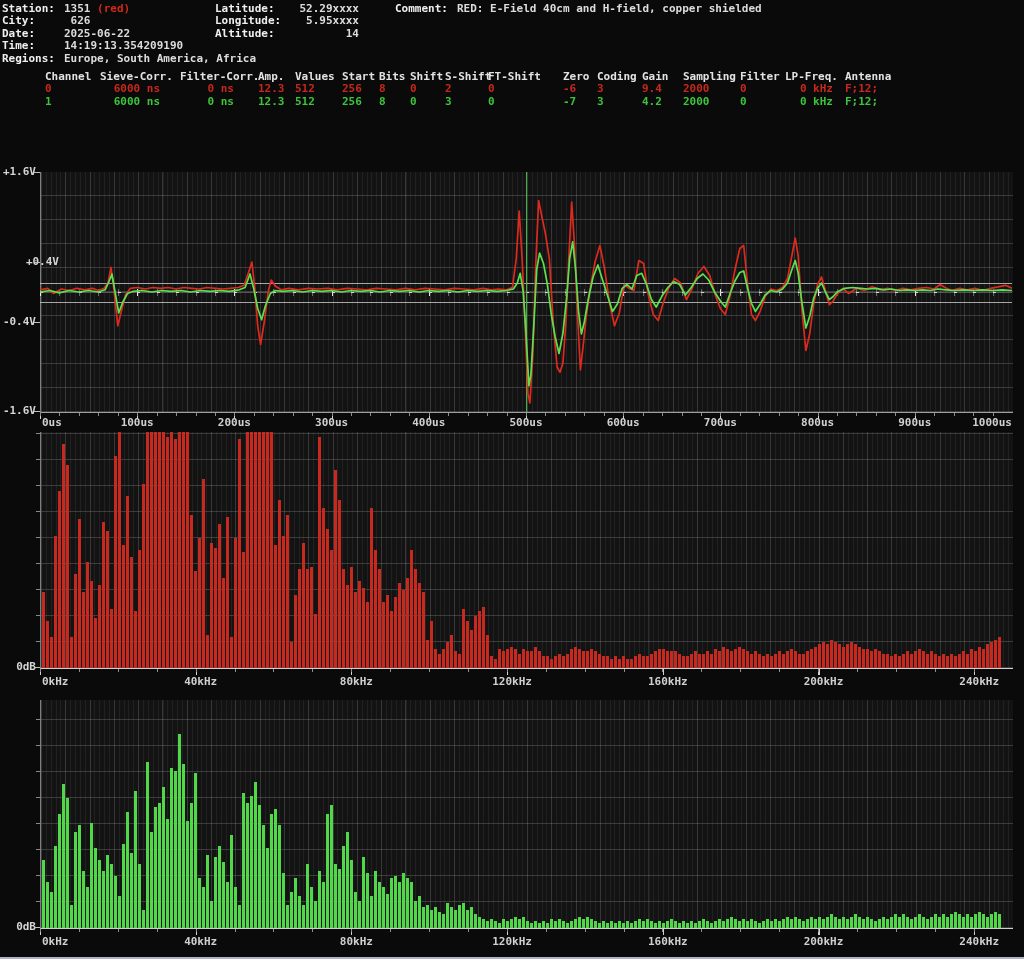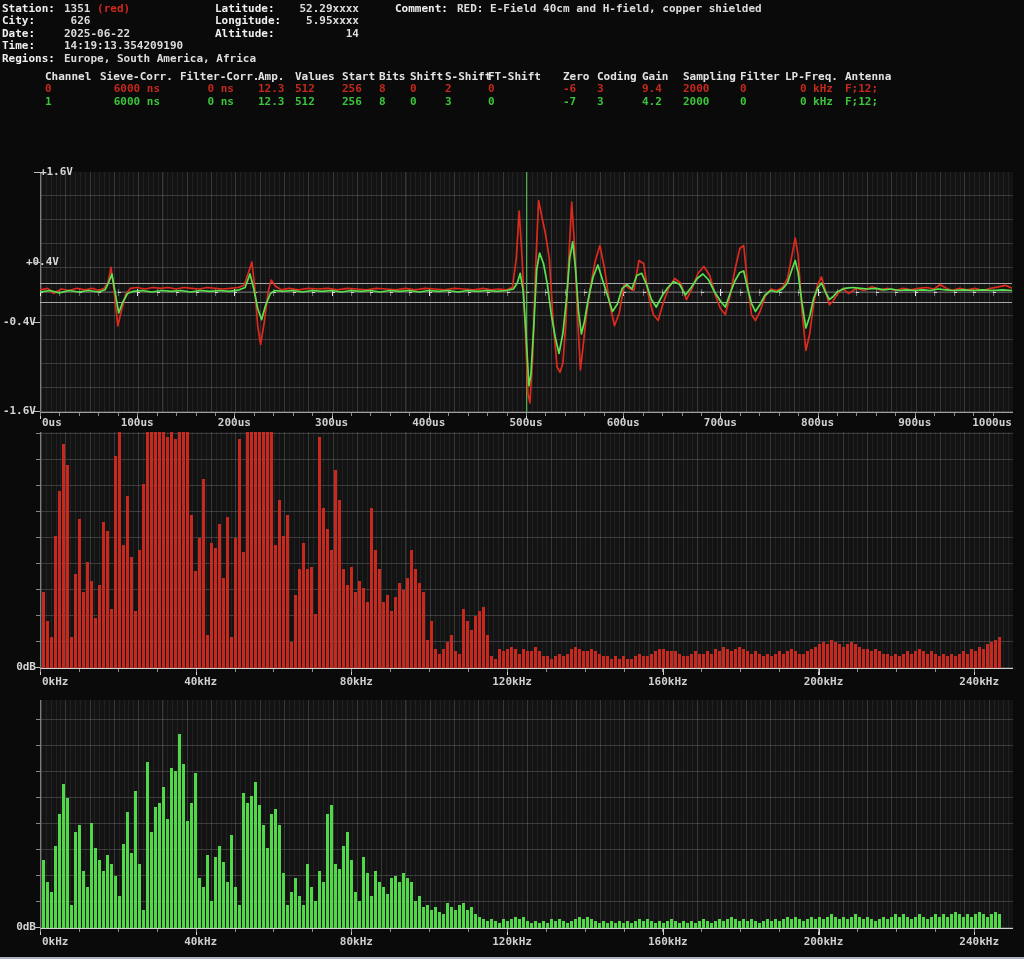--- a/index.html
+++ b/index.html
@@ -136,21 +136,21 @@
 <div class="thresh thresh-hi"></div>
 <div class="thresh thresh-lo"></div>
 <div class="zcomb"></div>
 <div class="zline"></div>
 <div class="trigger"></div>
 <svg class="waves" viewBox="0 0 972 240" preserveAspectRatio="none">
     <polyline points="0.0,117.8 7.8,116.3 13.6,121.5 21.4,117.0 29.2,118.5 36.9,116.3 44.7,117.8 52.5,116.3 58.3,118.5 64.2,116.3 68.0,111.0 71.0,95.3 73.9,117.0 77.8,153.8 81.6,138.0 85.5,123.0 90.4,116.3 97.2,115.5 105.0,117.0 112.8,115.5 120.5,116.3 128.3,115.5 136.1,117.0 143.9,115.5 151.6,116.3 159.4,117.0 167.2,115.5 175.0,116.3 182.7,117.0 190.5,116.3 198.3,115.5 204.1,113.3 209.0,99.0 211.9,90.0 214.8,116.3 217.7,153.8 220.6,172.5 224.5,148.5 228.4,118.5 231.3,108.0 235.2,114.0 241.1,117.8 248.8,116.3 258.6,117.8 268.3,116.3 278.0,117.0 287.7,116.3 297.4,117.8 307.2,116.3 316.9,117.0 326.6,117.8 336.3,116.3 346.0,117.0 355.8,117.8 365.5,116.3 375.2,117.8 384.9,116.3 394.6,117.0 404.4,117.8 414.1,116.3 423.8,117.0 433.5,117.8 443.2,116.3 451.0,117.8 458.8,117.0 466.6,117.8 472.4,115.5 476.3,86.3 479.2,39.0 482.1,86.3 485.0,150.0 487.9,221.3 489.9,231.0 492.8,183.8 495.7,93.8 498.6,28.5 501.6,43.5 505.4,61.5 509.3,86.3 513.2,150.0 517.1,195.0 520.0,200.3 522.9,191.3 525.9,150.0 528.8,86.3 531.7,30.0 534.6,75.0 537.5,142.5 540.4,198.0 543.3,172.5 546.3,144.0 550.2,116.3 555.0,90.0 559.9,73.5 564.7,97.5 569.6,131.3 574.5,153.8 579.3,141.0 584.2,112.5 589.0,116.3 593.9,118.5 598.8,88.5 603.6,91.5 608.5,123.8 613.3,142.5 618.2,148.5 623.1,131.3 628.9,115.5 634.7,106.5 640.5,111.0 646.4,127.5 652.2,116.3 658.0,101.3 663.9,94.5 669.7,103.5 675.5,123.8 680.4,136.5 685.3,142.5 690.1,123.8 695.0,97.5 699.8,76.5 703.7,73.5 707.6,112.5 711.5,142.5 715.4,148.5 720.3,138.8 725.1,124.5 730.9,117.0 736.8,118.5 742.6,115.5 747.5,106.5 751.4,86.3 755.2,66.0 758.2,84.0 762.0,138.8 765.9,178.5 769.8,161.3 773.7,131.3 777.6,112.5 781.5,105.0 785.4,118.5 789.3,132.8 793.2,129.0 797.0,122.3 802.9,116.3 808.7,121.5 816.5,116.3 824.3,118.5 832.0,114.8 839.8,117.8 847.6,116.3 855.4,118.5 863.1,116.3 870.9,117.8 878.7,116.3 886.5,115.5 894.2,117.0 900.1,112.5 904.9,115.5 911.7,118.5 919.5,116.3 927.3,117.8 935.1,116.3 942.8,118.5 950.6,116.3 958.4,114.8 965.2,113.3 972.0,116.3" fill="none" stroke="#dd2a1e" stroke-width="1.7" stroke-linejoin="round"></polyline>
     <polyline points="0.0,120.0 9.7,118.5 19.4,120.8 29.2,118.5 38.9,120.0 48.6,118.5 58.3,120.0 65.1,117.8 69.0,109.5 71.9,102.0 74.8,118.5 78.7,141.0 82.6,130.5 87.5,121.5 93.3,119.3 102.1,118.5 111.8,120.0 121.5,118.5 131.2,119.3 140.9,118.5 150.7,120.0 160.4,118.5 170.1,119.3 179.8,118.5 189.5,119.3 199.3,117.8 205.1,115.5 210.0,102.0 213.8,117.0 217.7,136.5 221.6,147.8 225.5,133.5 230.4,121.5 235.2,118.5 243.0,119.3 252.7,118.5 262.4,120.0 272.2,118.5 281.9,119.3 291.6,118.5 301.3,120.0 311.0,118.5 320.8,119.3 330.5,118.5 340.2,120.0 349.9,118.5 359.6,119.3 369.4,118.5 379.1,120.0 388.8,118.5 398.5,119.3 408.2,118.5 418.0,120.0 427.7,118.5 437.4,119.3 447.1,118.5 456.8,119.3 466.6,118.5 473.4,117.0 477.3,111.0 480.2,101.3 483.1,118.5 486.0,161.3 488.9,213.8 490.9,202.5 493.8,153.8 496.7,97.5 499.6,81.0 503.5,91.5 507.4,112.5 511.3,142.5 515.2,165.0 519.0,181.5 522.9,161.3 526.8,123.8 529.7,86.3 532.7,69.8 535.6,97.5 538.5,138.8 541.4,162.0 544.3,150.0 548.2,127.5 553.1,105.0 557.9,93.0 562.8,108.8 567.6,123.8 572.5,139.5 577.4,132.0 582.2,116.3 587.1,112.5 591.9,117.0 596.8,103.5 601.7,101.3 606.5,112.5 611.4,127.5 616.2,135.0 622.1,123.8 627.9,115.5 633.7,109.5 639.6,112.5 645.4,123.0 651.2,115.5 657.1,106.5 662.9,102.0 668.7,108.0 674.6,120.0 680.4,129.0 685.3,135.0 690.1,121.5 695.0,108.8 699.8,100.5 703.7,99.0 707.6,116.3 711.5,131.3 715.4,139.5 720.3,132.0 725.1,123.0 730.9,118.5 736.8,120.0 742.6,117.0 747.5,111.0 751.4,99.0 755.2,88.5 758.2,101.3 762.0,131.3 765.9,156.0 769.8,144.0 773.7,126.0 777.6,116.3 781.5,111.0 785.4,120.0 789.3,127.5 793.2,124.5 797.0,120.0 804.8,116.3 812.6,115.5 820.4,116.3 828.1,117.0 835.9,116.3 843.7,117.8 851.5,117.0 859.2,118.5 867.0,117.8 874.8,118.5 882.6,117.8 890.4,118.5 898.1,117.0 905.9,117.8 913.7,118.5 923.4,117.8 933.1,118.5 942.8,117.8 952.6,118.5 962.3,117.8 972.0,118.5" fill="none" stroke="#5ae24e" stroke-width="1.7" stroke-linejoin="round"></polyline>
   </svg>
 
-<div class="ylab" style="top:166px;margin-left:37px;">+1.6V</div>
+<div class="ylab" style="top:166px;">+1.6V</div>
 <div class="ylab" style="top:256px;padding-left:23px;">+0.4V</div>
 <div class="ylab" style="top:316px;">-0.4V</div>
 <div class="ylab" style="top:405px;">-1.6V</div>
 <div class="ytick" style="top:172px;"></div>
 <div class="ytick" style="top:262px;"></div>
 <div class="ytick" style="top:322px;"></div>
 <div class="ytick" style="top:411px;"></div>
 <div class="tickstrip ts-major wave-ts-major"></div>
 <div class="tickstrip ts-minor wave-ts-minor"></div>
 <div>

